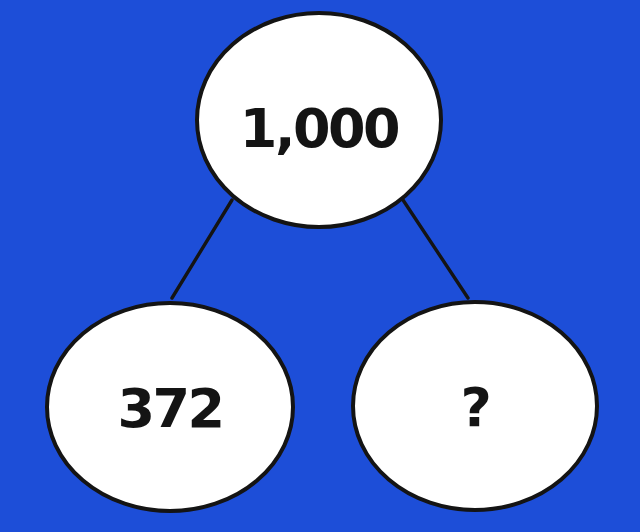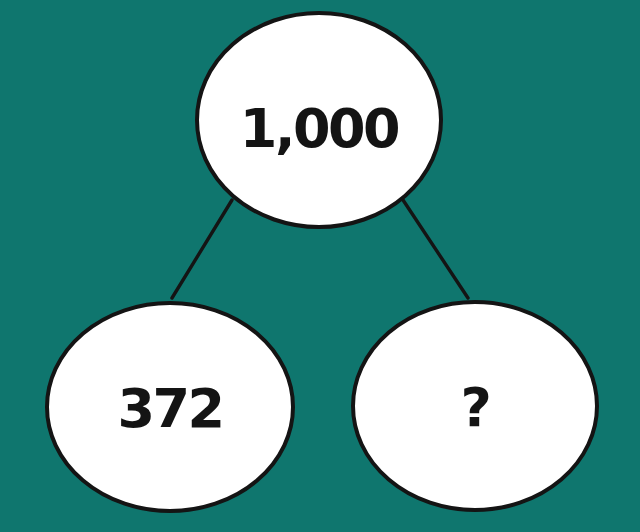--- a/index.html
+++ b/index.html
@@ -8,21 +8,21 @@
     width: 640px;
     height: 532px;
     background: #ffffff;
     overflow: hidden;
     font-family: "DejaVu Sans", "Liberation Sans", sans-serif;
   }
   .stage {
     position: relative;
     width: 640px;
     height: 532px;
-    background: #0f766e;
+    background: #1d4ed8;
   }
   svg.bond {
     display: block;
     width: 640px;
     height: 532px;
   }
   .node-circle {
     fill: #ffffff;
     stroke: #141414;
     stroke-width: 4;

